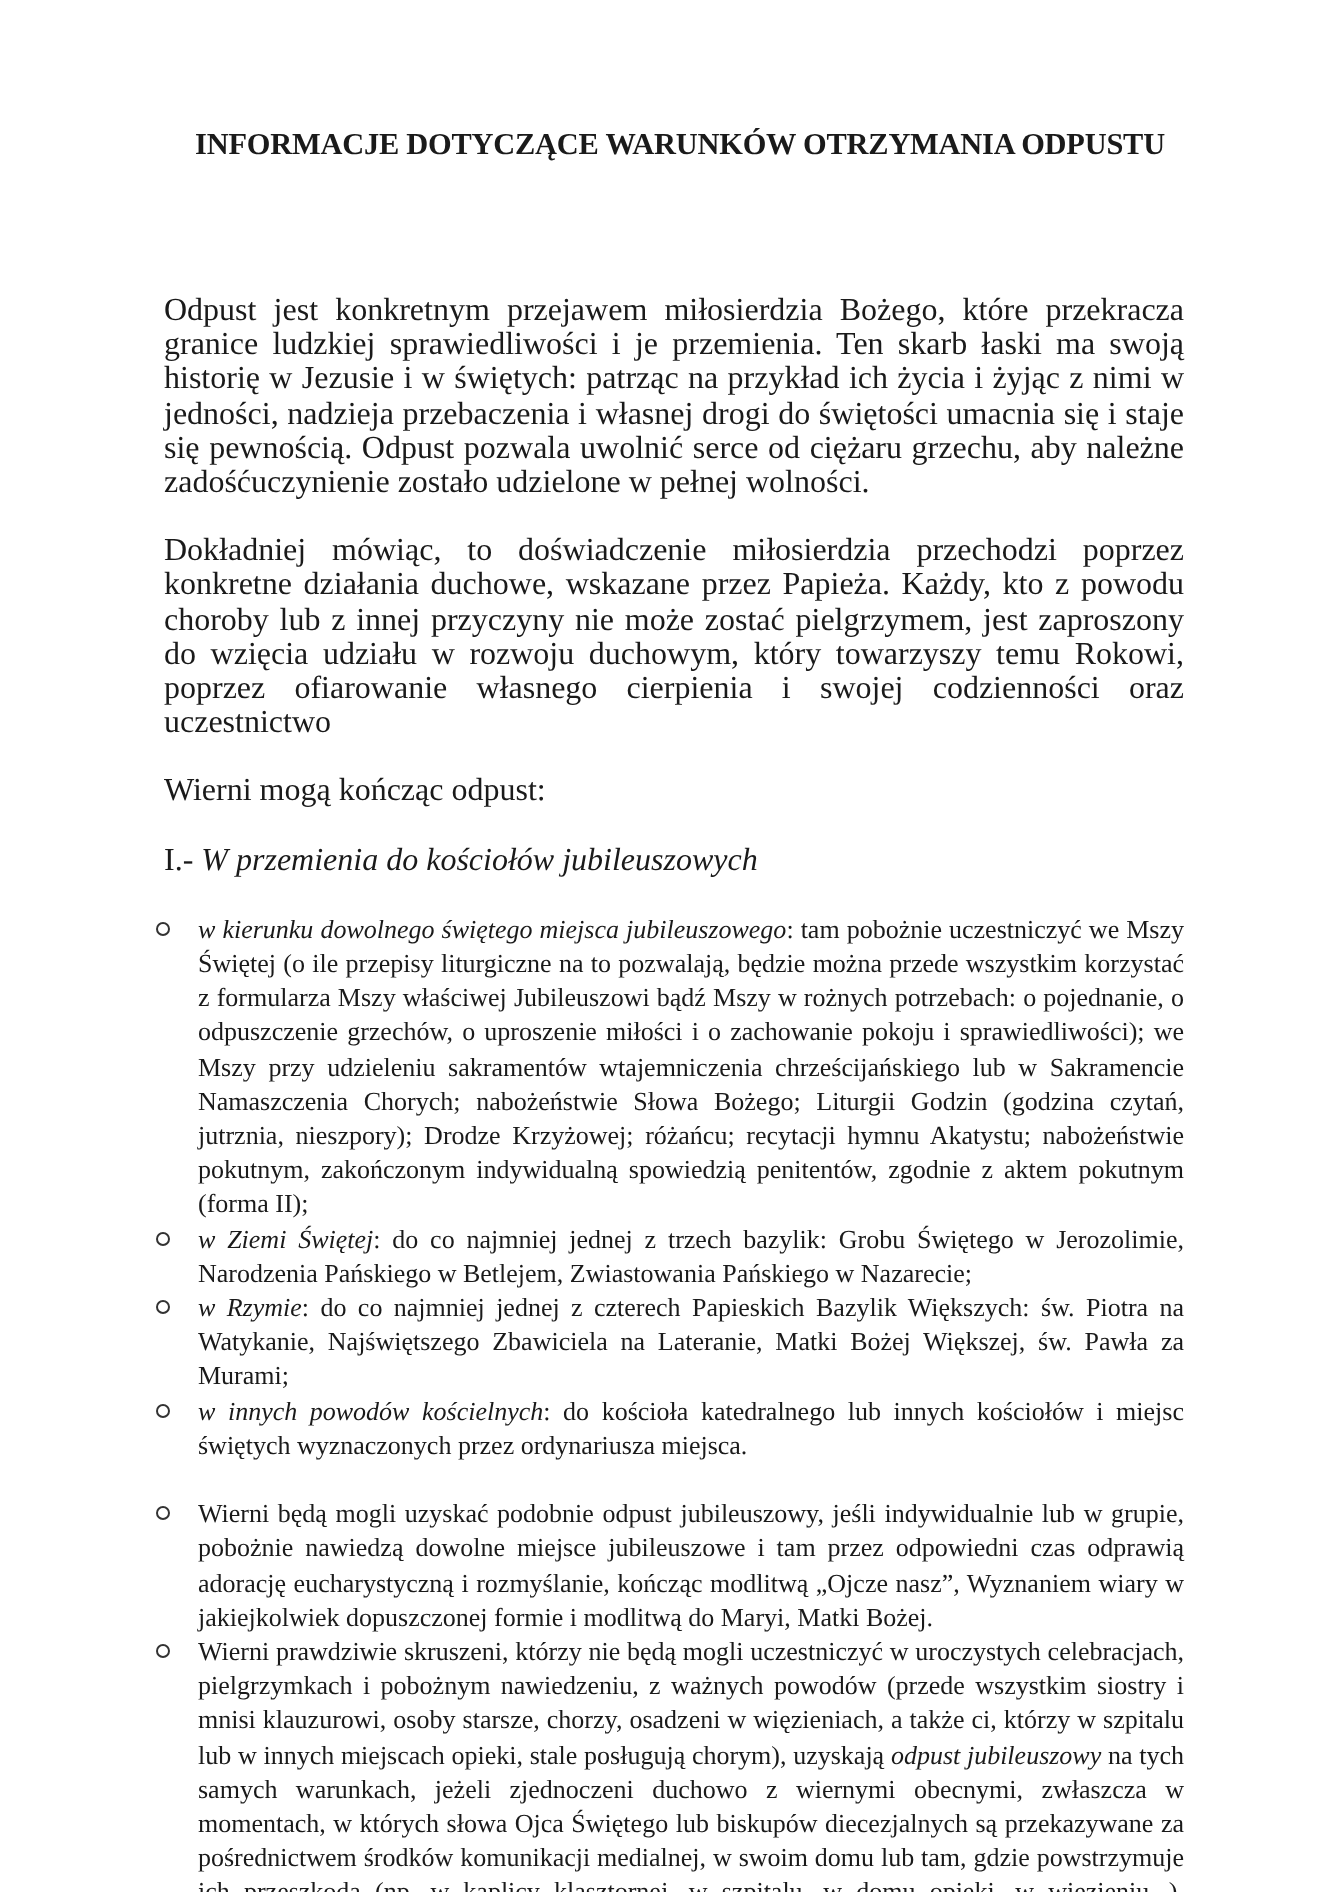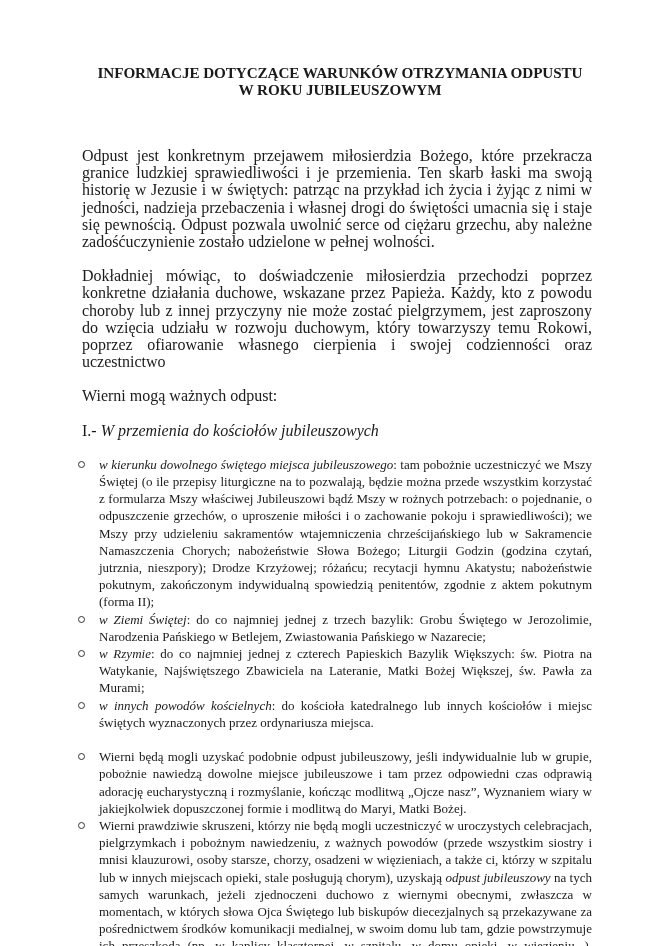--- a/index.html
+++ b/index.html
@@ -30,27 +30,26 @@
       width: 5px; height: 5px; border: 1px solid #333; border-radius: 50%;
     }
     em { font-style: italic; }
   </style>
 </head>
 <body>
 
 <div class="page">
   <div class="title">
     <div>INFORMACJE DOTYCZĄCE WARUNKÓW OTRZYMANIA ODPUSTU</div>
-    <div>W ROKU JUBILEUSZOWYM</div>
   </div>
 
   <div class="body">
     <p class="para">Odpust jest konkretnym przejawem miłosierdzia Bożego, które przekracza granice ludzkiej sprawiedliwości i je przemienia. Ten skarb łaski ma swoją historię w Jezusie i w świętych: patrząc na przykład ich życia i żyjąc z nimi w jedności, nadzieja przebaczenia i własnej drogi do świętości umacnia się i staje się pewnością. Odpust pozwala uwolnić serce od ciężaru grzechu, aby należne zadośćuczynienie zostało udzielone w pełnej wolności.</p>
     <p class="para">Dokładniej mówiąc, to doświadczenie miłosierdzia przechodzi poprzez konkretne działania duchowe, wskazane przez Papieża. Każdy, kto z powodu choroby lub z innej przyczyny nie może zostać pielgrzymem, jest zaproszony do wzięcia udziału w rozwoju duchowym, który towarzyszy temu Rokowi, poprzez ofiarowanie własnego cierpienia i swojej codzienności oraz uczestnictwo</p>
-    <p class="para">Wierni mogą ważnych odpust:</p>
+    <p class="para">Wierni mogą kończąc odpust:</p>
 
     <p class="heading">
       <span>I.-</span>
       <i>W przemienia do kościołów jubileuszowych</i>
     </p>
     <ul class="items">
       <li><span class="bullet"></span><em>w kierunku dowolnego świętego miejsca jubileuszowego</em><span>: tam pobożnie uczestniczyć we Mszy Świętej (o ile przepisy liturgiczne na to pozwalają, będzie można przede wszystkim korzystać z formularza Mszy właściwej Jubileuszowi bądź Mszy w rożnych potrzebach: o pojednanie, o odpuszczenie grzechów, o uproszenie miłości i o zachowanie pokoju i sprawiedliwości); we Mszy przy udzieleniu sakramentów wtajemniczenia chrześcijańskiego lub w Sakramencie Namaszczenia Chorych; nabożeństwie Słowa Bożego; Liturgii Godzin (godzina czytań, jutrznia, nieszpory); Drodze Krzyżowej; różańcu; recytacji hymnu Akatystu; nabożeństwie pokutnym, zakończonym indywidualną spowiedzią penitentów, zgodnie z aktem pokutnym (forma II);</span></li>
       <li><span class="bullet"></span><em>w Ziemi Świętej</em><span>: do co najmniej jednej z trzech bazylik: Grobu Świętego w Jerozolimie, Narodzenia Pańskiego w Betlejem, Zwiastowania Pańskiego w Nazarecie;</span></li>
       <li><span class="bullet"></span><em>w Rzymie</em><span>: do co najmniej jednej z czterech Papieskich Bazylik Większych: św. Piotra na Watykanie, Najświętszego Zbawiciela na Lateranie, Matki Bożej Większej, św. Pawła za Murami;</span></li>
       <li><span class="bullet"></span><em>w innych powodów kościelnych</em><span>: do kościoła katedralnego lub innych kościołów i miejsc świętych wyznaczonych przez ordynariusza miejsca.</span></li>

